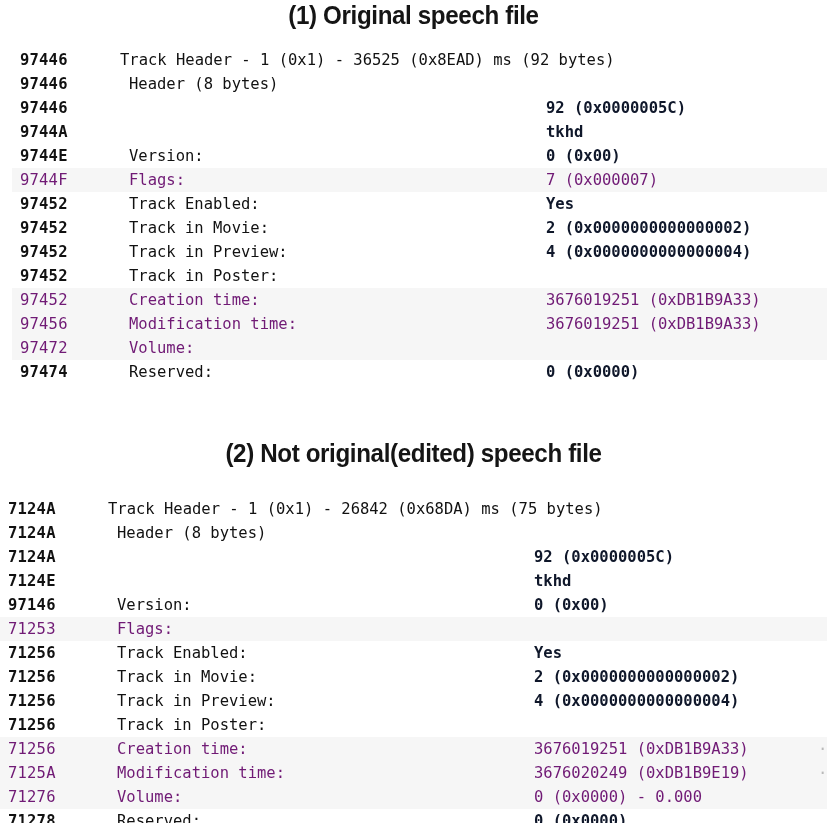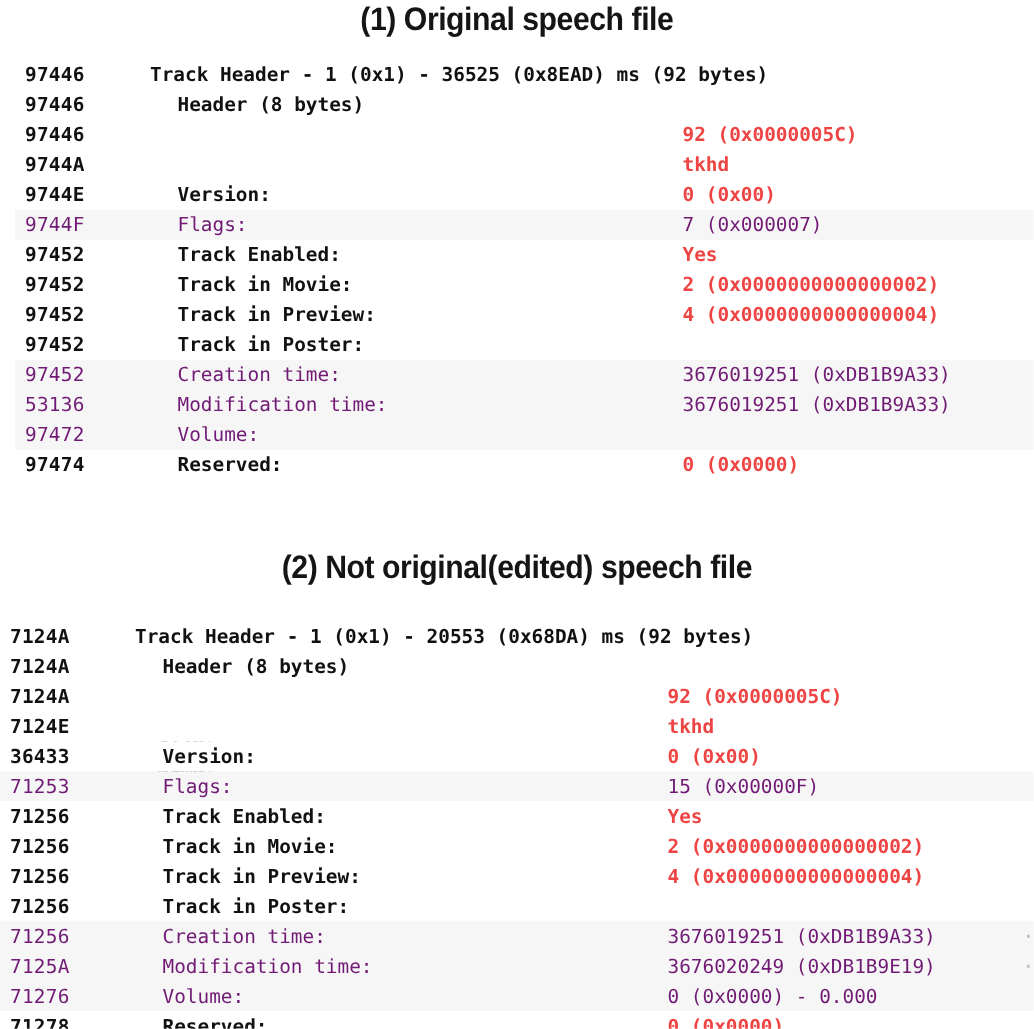--- a/index.html
+++ b/index.html
@@ -67,44 +67,44 @@
     position: absolute;
     left: 8px;
     top: 0;
     font-weight: bold;
     color: #111111;
     letter-spacing: 0.2px;
   }
   .label {
     position: absolute;
     top: 0;
-    font-weight: bold;
+    font-weight: normal;
     color: #111111;
     white-space: pre;
   }
   .value {
     position: absolute;
     left: 534px;
     top: 0;
     font-weight: bold;
-    color: #ef4444;
+    color: #0f172a;
     white-space: pre;
   }
 
   
   .row.dim .addr,
   .row.dim .label,
   .row.dim .value {
     color: #701a75;
     font-weight: normal;
   }
 
   
   .ind0 { left: 108px; }
-  .ind1 { left: 130px; }
+  .ind1 { left: 117px; }
   .ind2 { left: 126px; margin-top: 36px; }
 
   
   .edge-artifact {
     position: absolute;
     left: 818px;
     top: 0;
     color: #b9b9b9;
     font-size: 15.5px;
   }
@@ -121,34 +121,34 @@
       <div class="row"><span class="addr">97446</span><span class="label ind1">Header (8 bytes)</span></div>
       <div class="row"><span class="addr">97446</span><span class="label ind2">Size:</span><span class="value">92 (0x0000005C)</span></div>
       <div class="row"><span class="addr">9744A</span><span class="label ind2">Name:</span><span class="value">tkhd</span></div>
       <div class="row"><span class="addr">9744E</span><span class="label ind1">Version:</span><span class="value">0 (0x00)</span></div>
       <div class="row dim"><span class="addr">9744F</span><span class="label ind1">Flags:</span><span class="value">7 (0x000007)</span></div>
       <div class="row"><span class="addr">97452</span><span class="label ind1">Track Enabled:</span><span class="value">Yes</span></div>
       <div class="row"><span class="addr">97452</span><span class="label ind1">Track in Movie:</span><span class="value">2 (0x0000000000000002)</span></div>
       <div class="row"><span class="addr">97452</span><span class="label ind1">Track in Preview:</span><span class="value">4 (0x0000000000000004)</span></div>
       <div class="row"><span class="addr">97452</span><span class="label ind1">Track in Poster:</span></div>
       <div class="row dim"><span class="addr">97452</span><span class="label ind1">Creation time:</span><span class="value">3676019251 (0xDB1B9A33)</span></div>
-      <div class="row dim"><span class="addr">53136</span><span class="label ind1">Modification time:</span><span class="value">3676019251 (0xDB1B9A33)</span></div>
+      <div class="row dim"><span class="addr">97456</span><span class="label ind1">Modification time:</span><span class="value">3676019251 (0xDB1B9A33)</span></div>
       <div class="row dim"><span class="addr">97472</span><span class="label ind1">Volume:</span></div>
       <div class="row"><span class="addr">97474</span><span class="label ind1">Reserved:</span><span class="value">0 (0x0000)</span></div>
     </div>
 
   <div class="section-title" id="title-2">(2) Not original(edited) speech file</div>
 
   <div class="dump" id="dump-2">
-      <div class="row"><span class="addr">7124A</span><span class="label ind0">Track Header - 1 (0x1) - 20553 (0x68DA) ms (92 bytes)</span></div>
+      <div class="row"><span class="addr">7124A</span><span class="label ind0">Track Header - 1 (0x1) - 26842 (0x68DA) ms (75 bytes)</span></div>
       <div class="row"><span class="addr">7124A</span><span class="label ind1">Header (8 bytes)</span></div>
       <div class="row"><span class="addr">7124A</span><span class="label ind2">Size:</span><span class="value">92 (0x0000005C)</span></div>
       <div class="row"><span class="addr">7124E</span><span class="label ind2">Name:</span><span class="value">tkhd</span></div>
-      <div class="row"><span class="addr">36433</span><span class="label ind1">Version:</span><span class="value">0 (0x00)</span></div>
-      <div class="row dim"><span class="addr">71253</span><span class="label ind1">Flags:</span><span class="value">15 (0x00000F)</span></div>
+      <div class="row"><span class="addr">97146</span><span class="label ind1">Version:</span><span class="value">0 (0x00)</span></div>
+      <div class="row dim"><span class="addr">71253</span><span class="label ind1">Flags:</span></div>
       <div class="row"><span class="addr">71256</span><span class="label ind1">Track Enabled:</span><span class="value">Yes</span></div>
       <div class="row"><span class="addr">71256</span><span class="label ind1">Track in Movie:</span><span class="value">2 (0x0000000000000002)</span></div>
       <div class="row"><span class="addr">71256</span><span class="label ind1">Track in Preview:</span><span class="value">4 (0x0000000000000004)</span></div>
       <div class="row"><span class="addr">71256</span><span class="label ind1">Track in Poster:</span></div>
       <div class="row dim"><span class="addr">71256</span><span class="label ind1">Creation time:</span><span class="value">3676019251 (0xDB1B9A33)</span><span class="edge-artifact">·</span></div>
       <div class="row dim"><span class="addr">7125A</span><span class="label ind1">Modification time:</span><span class="value">3676020249 (0xDB1B9E19)</span><span class="edge-artifact">·</span></div>
       <div class="row dim"><span class="addr">71276</span><span class="label ind1">Volume:</span><span class="value">0 (0x0000) - 0.000</span></div>
       <div class="row"><span class="addr">71278</span><span class="label ind1">Reserved:</span><span class="value">0 (0x0000)</span></div>
     </div>
 

